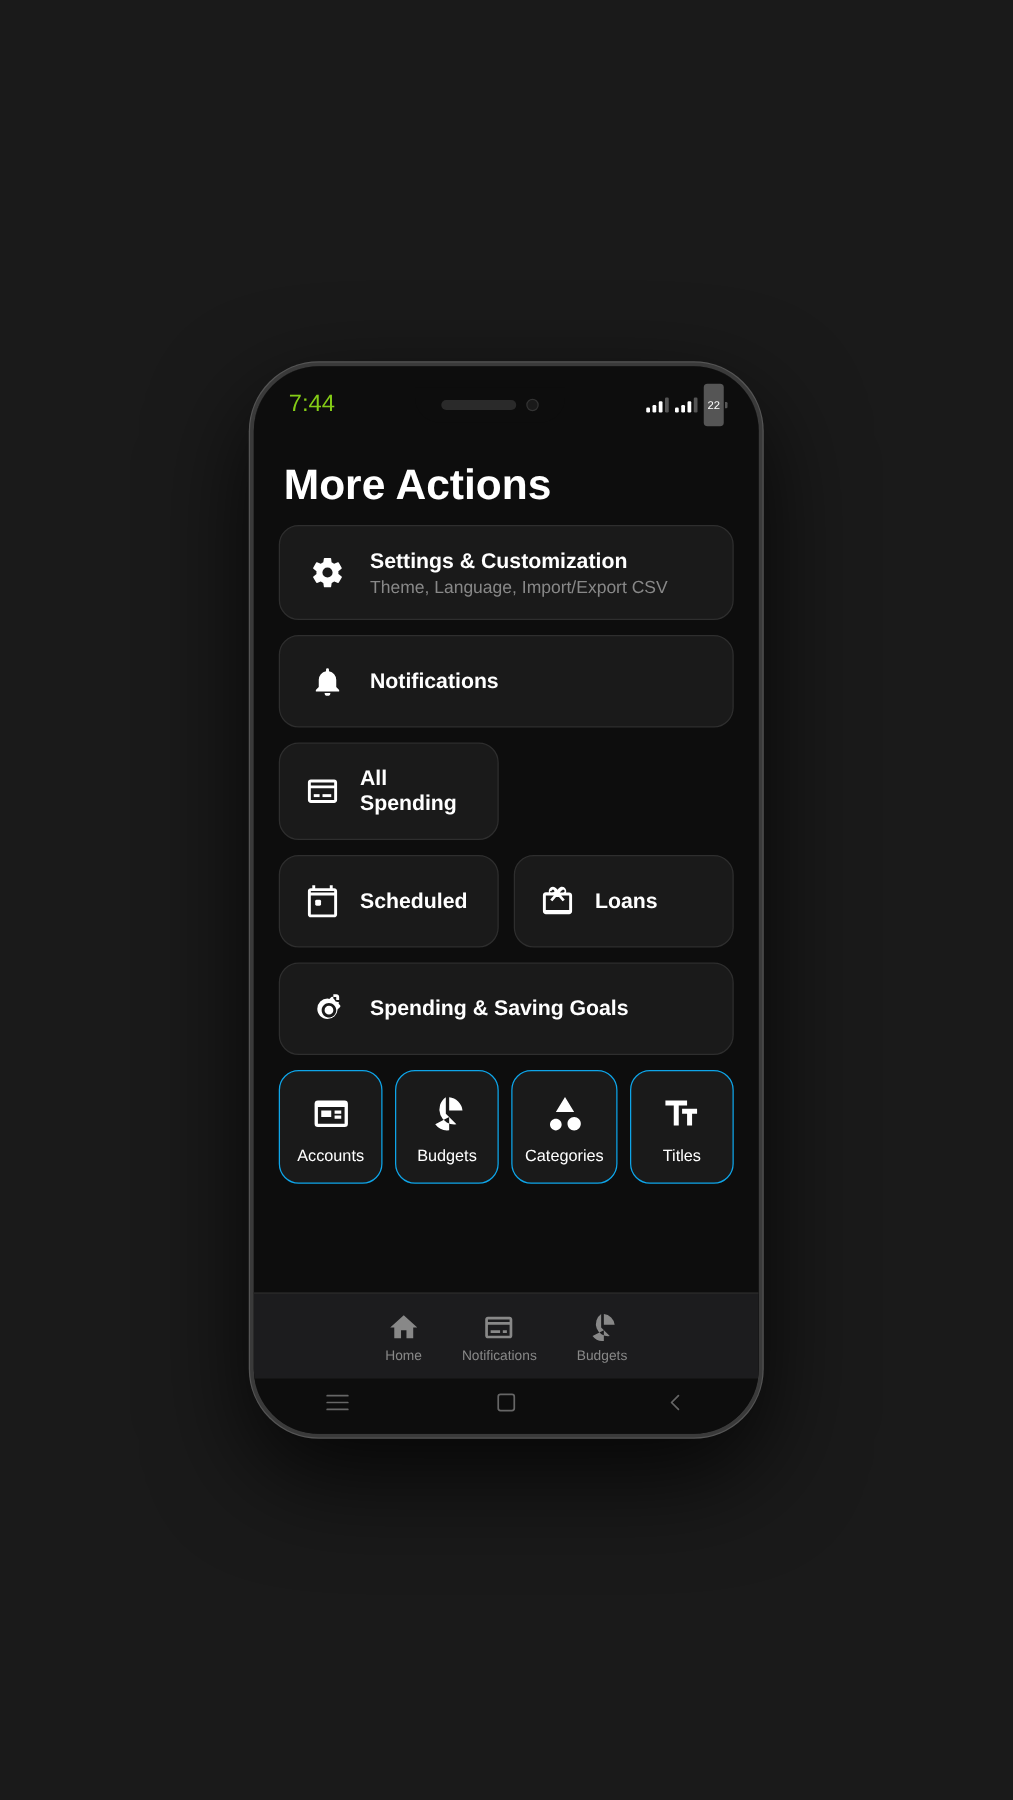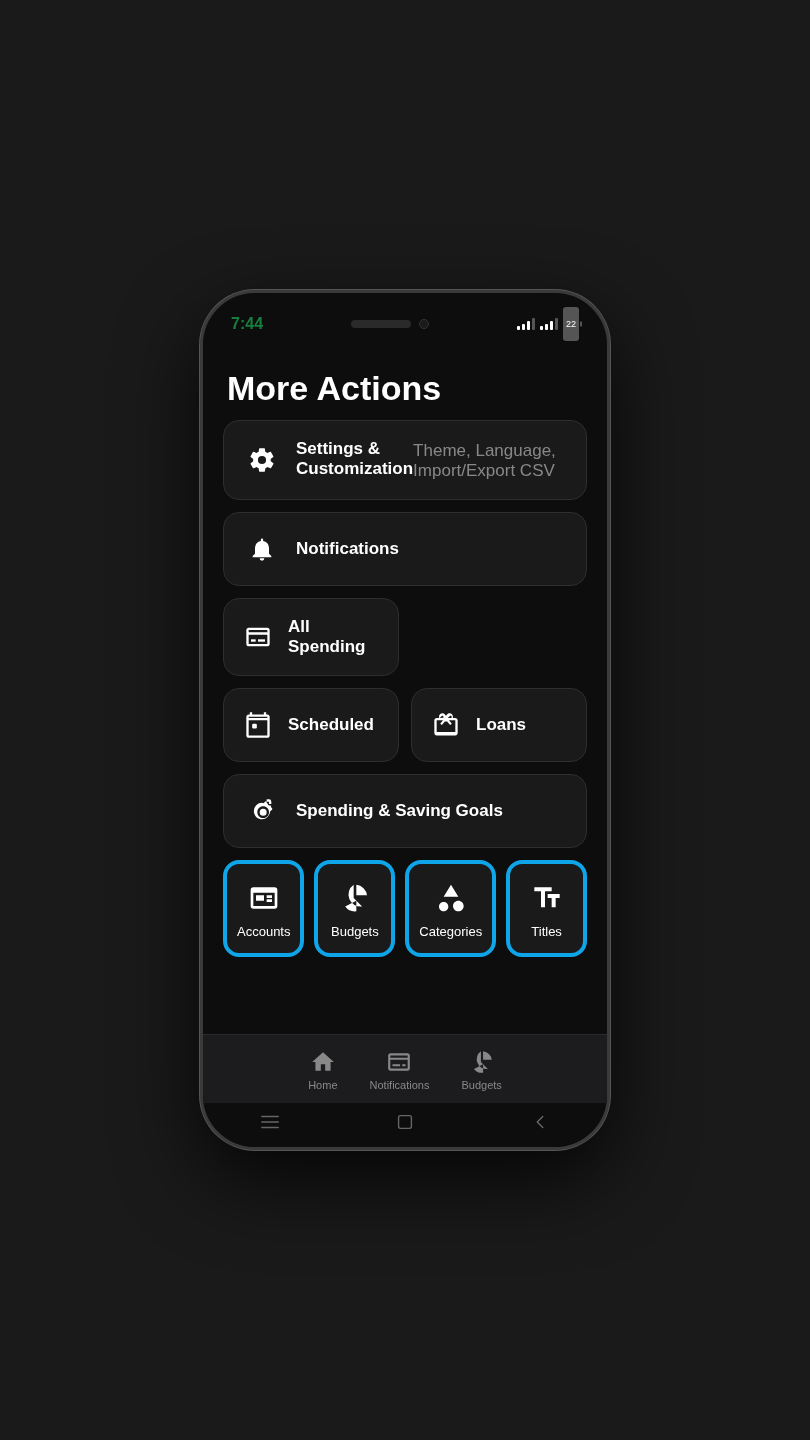--- a/index.html
+++ b/index.html
@@ -60,23 +60,23 @@
     
     .status-bar {
       display: flex;
       justify-content: space-between;
       align-items: center;
       padding: 14px 28px 8px;
       flex-shrink: 0;
     }
 
     .status-time {
-      color: #15803d;
-      font-size: 16px;
-      font-weight: 700;
+      color: #84cc16;
+      font-size: 19px;
+      font-weight: 400;
     }
 
     .status-notch {
       width: 120px;
       height: 28px;
       background: #0d0d0d;
       border-radius: 0 0 20px 20px;
       display: flex;
       align-items: center;
       justify-content: center;
@@ -181,32 +181,32 @@
     }
 
     .menu-icon svg {
       width: 28px;
       height: 28px;
       fill: #fff;
     }
 
     .menu-text-group {
       display: flex;
-      flex-direction: row;
+      flex-direction: column;
     }
 
     .menu-label {
       color: #fff;
       font-size: 17px;
       font-weight: 600;
     }
 
     .menu-sublabel {
       color: #888;
-      font-size: 17px;
+      font-size: 14px;
       margin-top: 2px;
     }
 
     
     .grid-2col {
       display: grid;
       grid-template-columns: 1fr 1fr;
       gap: 12px;
       margin-bottom: 12px;
     }
@@ -225,21 +225,21 @@
     
     .grid-4col {
       display: grid;
       grid-template-columns: repeat(4, 1fr);
       gap: 10px;
       margin-bottom: 12px;
     }
 
     .menu-item-square {
       background: #1a1a1a;
-      border: 4px solid #0ea5e9;
+      border: 1px solid #0ea5e9;
       border-radius: 16px;
       padding: 18px 10px 14px;
       display: flex;
       flex-direction: column;
       align-items: center;
       gap: 10px;
       cursor: pointer;
     }
 
     .menu-item-square .menu-icon {

